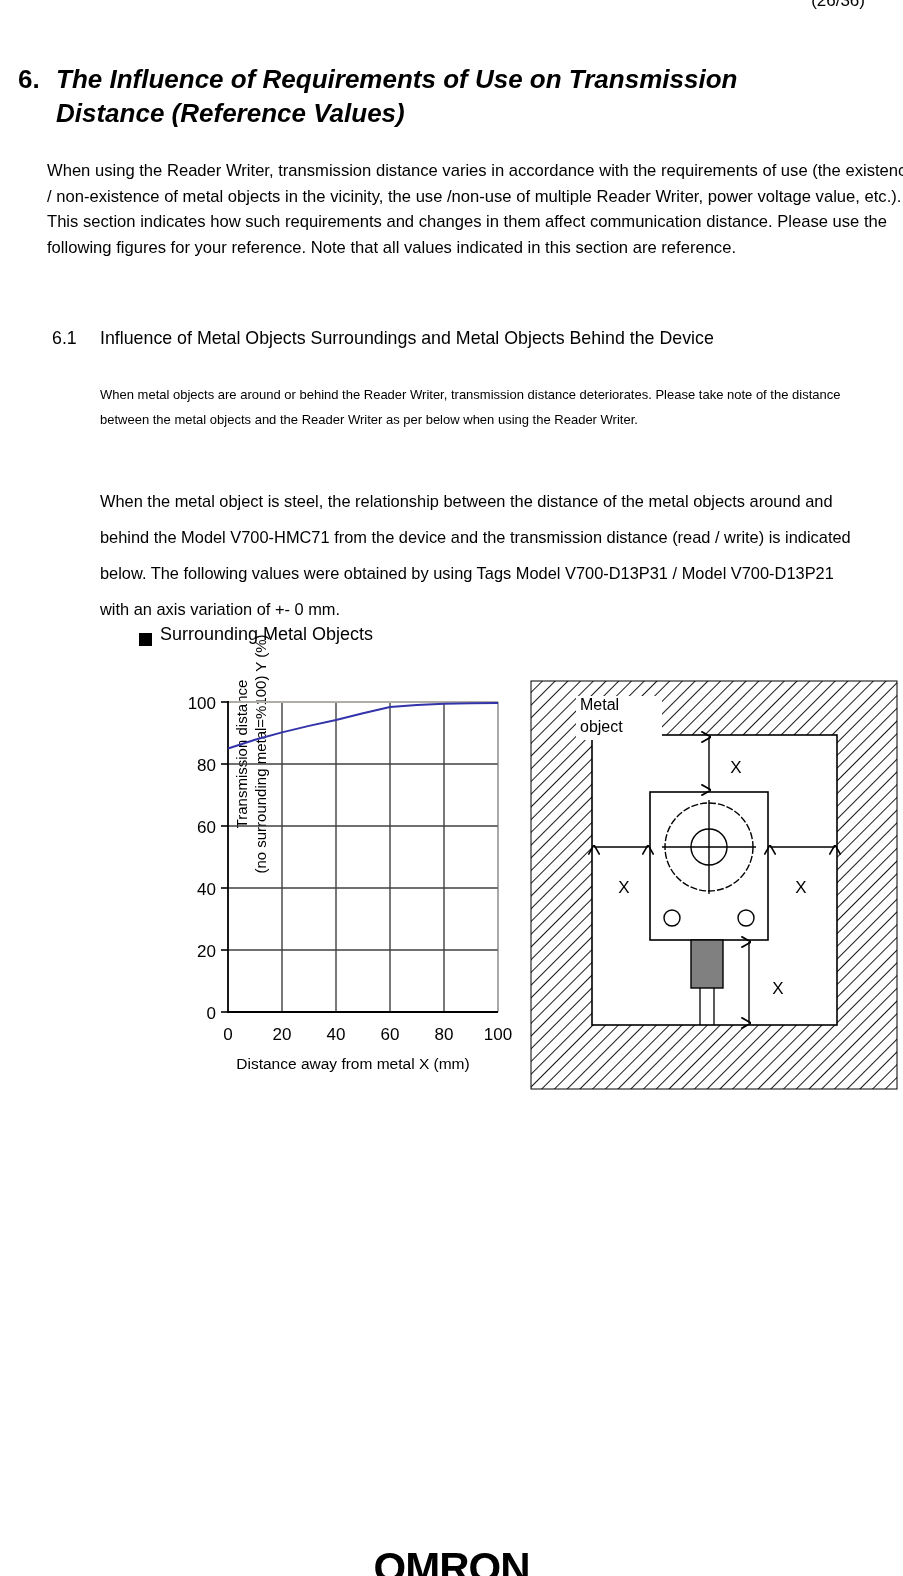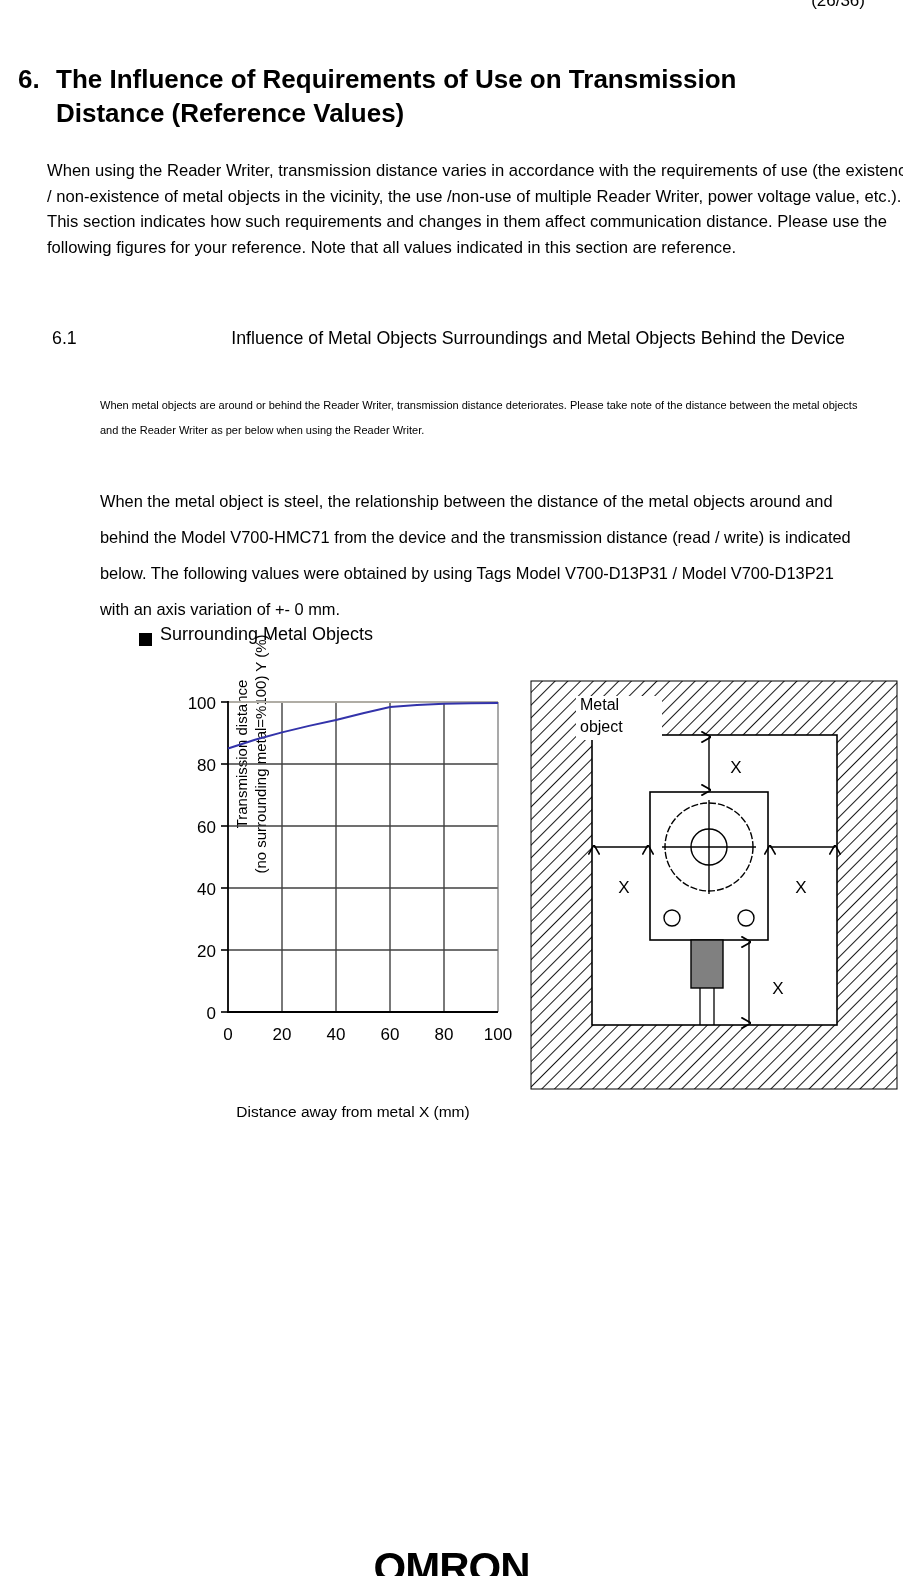--- a/index.html
+++ b/index.html
@@ -38,20 +38,21 @@
     font-size: 26px;
     line-height: 34px;
   }
   #chapter-heading .num {
     width: 38px;
     flex: 0 0 38px;
   }
   #chapter-heading .title {
     flex: 1 1 auto;
     max-width: 780px;
+    font-style: italic;
   }
 
   
   #intro-paragraph {
     position: absolute;
     top: 158px;
     left: 3px;
     width: 872px;
     font-size: 16.6px;
     line-height: 25.5px;
@@ -71,29 +72,28 @@
     font-size: 17.8px;
     line-height: 27px;
   }
   #section-heading .num {
     width: 48px;
     flex: 0 0 48px;
   }
   #section-heading .title {
     flex: 1 1 auto;
     max-width: 745px;
-    text-align: right;
   }
 
   #section-para-1 {
     position: absolute;
-    top: 393px;
+    top: 382px;
     left: 100px;
     width: 775px;
-    font-size: 11px;
+    font-size: 13px;
     line-height: 25.2px;
   }
 
   #section-para-2 {
     position: absolute;
     top: 483px;
     left: 100px;
     width: 762px;
     font-size: 16.4px;
     line-height: 36px;
@@ -159,21 +159,20 @@
     left: 38px;
     top: 16px;
   }
   #chart-xlabel {
     position: absolute;
     left: 60px;
     top: 383px;
     width: 330px;
     text-align: center;
     font-size: 15.5px;
-    margin-top: 48px;
   }
 
   
   #diagram-figure {
     position: absolute;
     left: 530px;
     top: 8px;
     width: 316px;
     height: 410px;
   }

